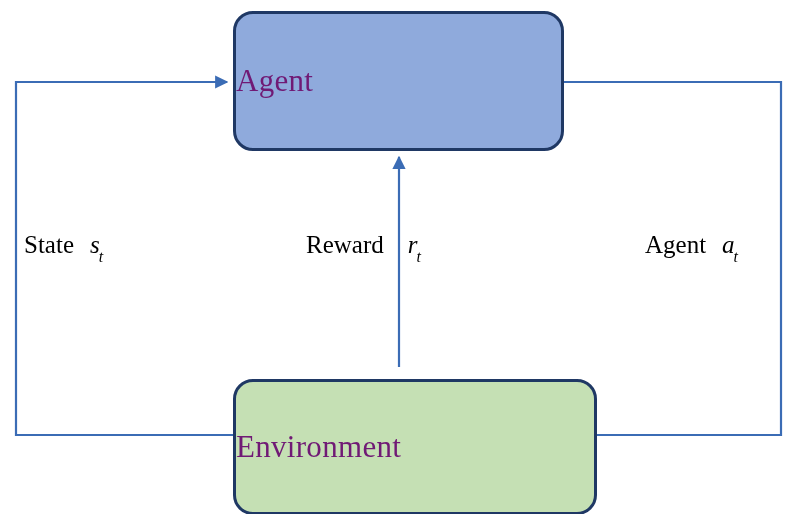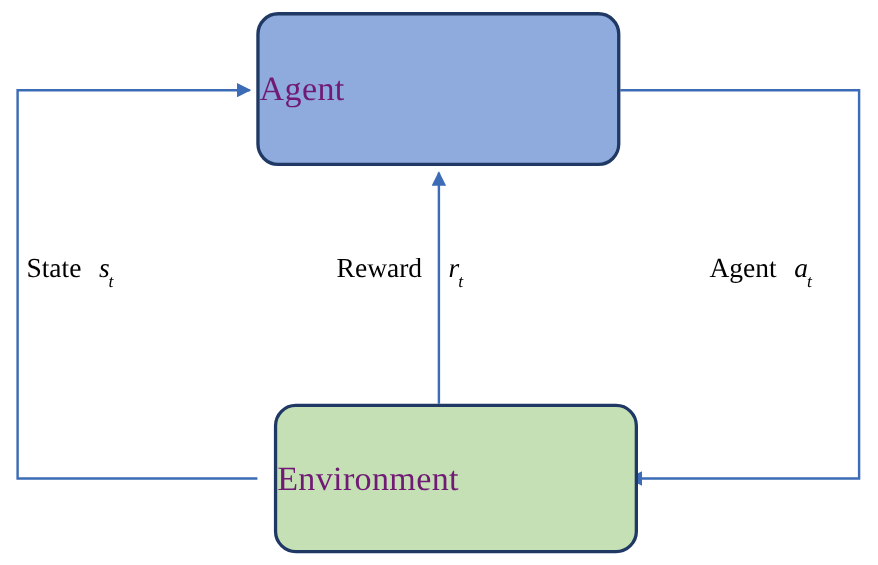--- a/index.html
+++ b/index.html
@@ -36,25 +36,24 @@
   }
   #agent-node {
     left: 233px;
     top: 11px;
     width: 331px;
     height: 140px;
     background: #8FAADC;
   }
   #environment-node {
     left: 233px;
-    top: 367px;
-    width: 331px;
+    top: 379px;
+    width: 364px;
     height: 136px;
     background: #C5E0B4;
-    margin-left: 16px;
   }
   .edge-label {
     position: absolute;
     font-size: 25px;
     color: #000000;
     white-space: nowrap;
     line-height: 1;
   }
   .edge-label .sym {
     font-style: italic;

